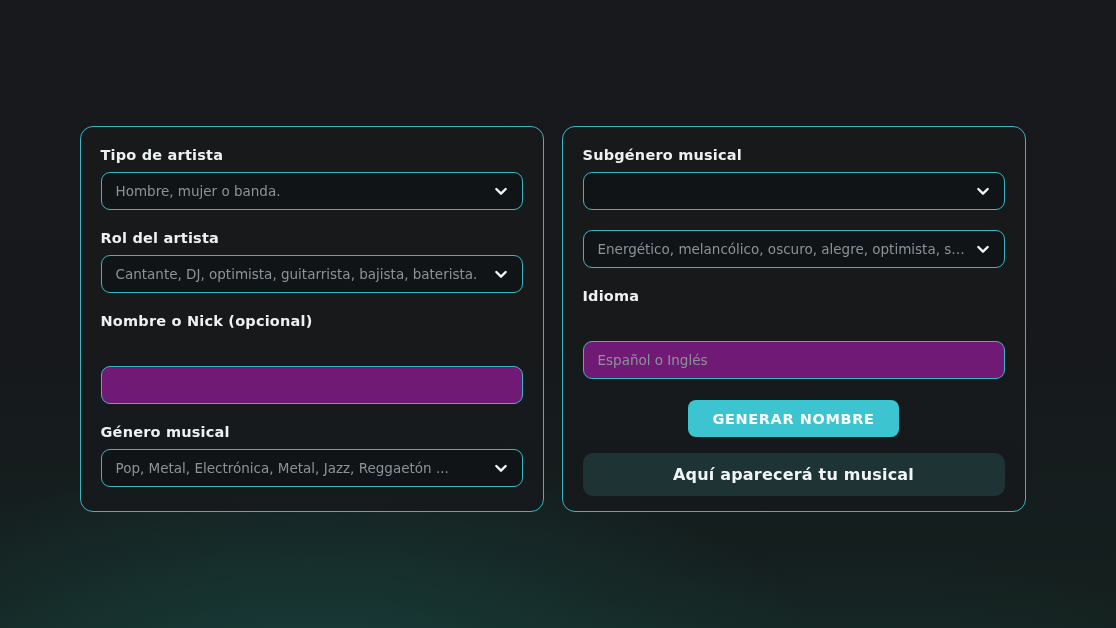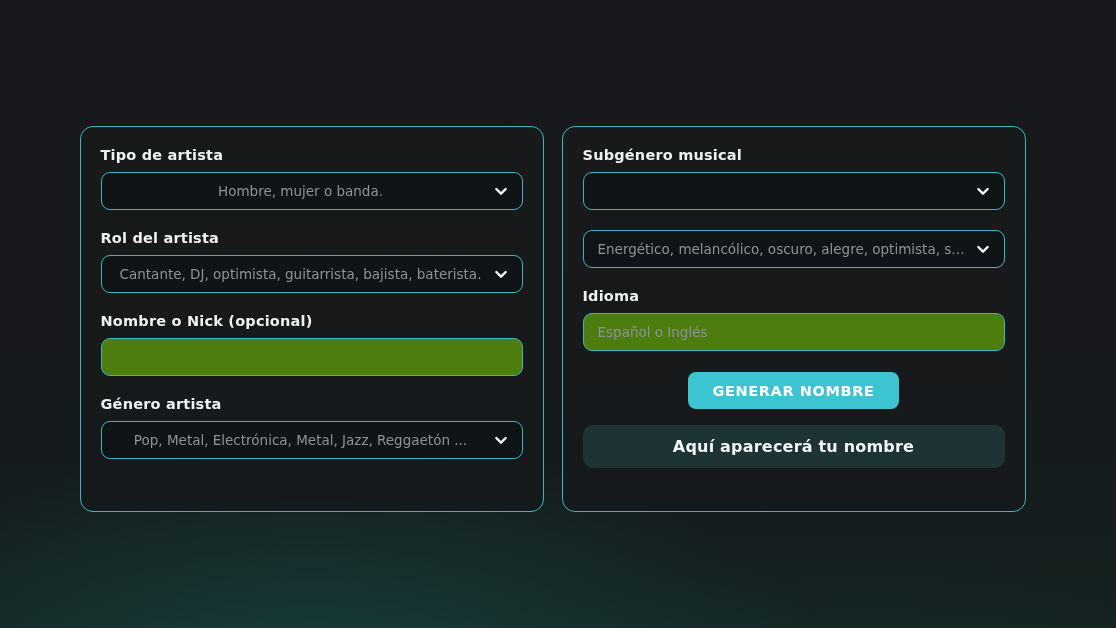--- a/index.html
+++ b/index.html
@@ -35,47 +35,47 @@
   }
   .field {
     position: relative;
     width: 100%; height: 38px;
     background: #101417;
     border: 1.5px solid #38b7c2;
     border-radius: 9px;
     display: flex; align-items: center;
     padding: 0 36px 0 14px;
     cursor: pointer;
-    justify-content: center;
   }
   .field .ph {
     color: #8b9399;
     font-size: 13.5px;
     white-space: nowrap;
     overflow: hidden;
     text-overflow: ellipsis;
   }
   .chev {
     position: absolute;
     right: 12px; top: 50%;
     transform: translateY(-50%);
     width: 18px; height: 18px;
     display: flex; align-items: center; justify-content: center;
     pointer-events: none;
   }
   .text-input {
     width: 100%; height: 38px;
-    background: #4d7c0f;
+    background: #701a75;
     border: 1.5px solid #38b7c2;
     border-radius: 9px;
     padding: 0 14px;
     color: #d7dcde;
     font-size: 13.5px;
     font-family: "DejaVu Sans", "Liberation Sans", sans-serif;
     outline: none;
+    margin-top: 28px;
   }
   .text-input::placeholder { color: #8b9399; }
   .btn-row {
     display: flex; justify-content: center;
     margin-top: 21px; margin-bottom: 16px;
   }
   .generate-btn {
     background: #3cc5d0;
     color: #ffffff;
     border: none;
@@ -130,21 +130,21 @@
           </span>
         </div>
       </div>
 
       <div class="group">
         <label class="field-label">Nombre o Nick (opcional)</label>
         <input class="text-input" type="text" placeholder="" style="">
       </div>
 
       <div class="group">
-        <label class="field-label">Género artista</label>
+        <label class="field-label">Género musical</label>
         <div class="field">
           <span class="ph">Pop, Metal, Electrónica, Metal, Jazz, Reggaetón ...</span>
           <span class="chev">
             <svg width="16" height="16" viewBox="0 0 24 24" fill="none" stroke="#f3f5f5" stroke-width="3.6" stroke-linecap="round" stroke-linejoin="round">
                 <polyline points="5 9 12 16 19 9"></polyline>
               </svg>
           </span>
         </div>
       </div>
 
@@ -177,18 +177,18 @@
 
       <div class="group">
         <label class="field-label">Idioma</label>
         <input class="text-input" type="text" placeholder="Español o Inglés" style="">
       </div>
 
       <div class="btn-row">
         <button class="generate-btn">GENERAR NOMBRE</button>
       </div>
 
-      <div class="result-box">Aquí aparecerá tu nombre</div>
+      <div class="result-box">Aquí aparecerá tu musical</div>
 
     </div>
 
   </div>
 </div>
 
 </body></html>

